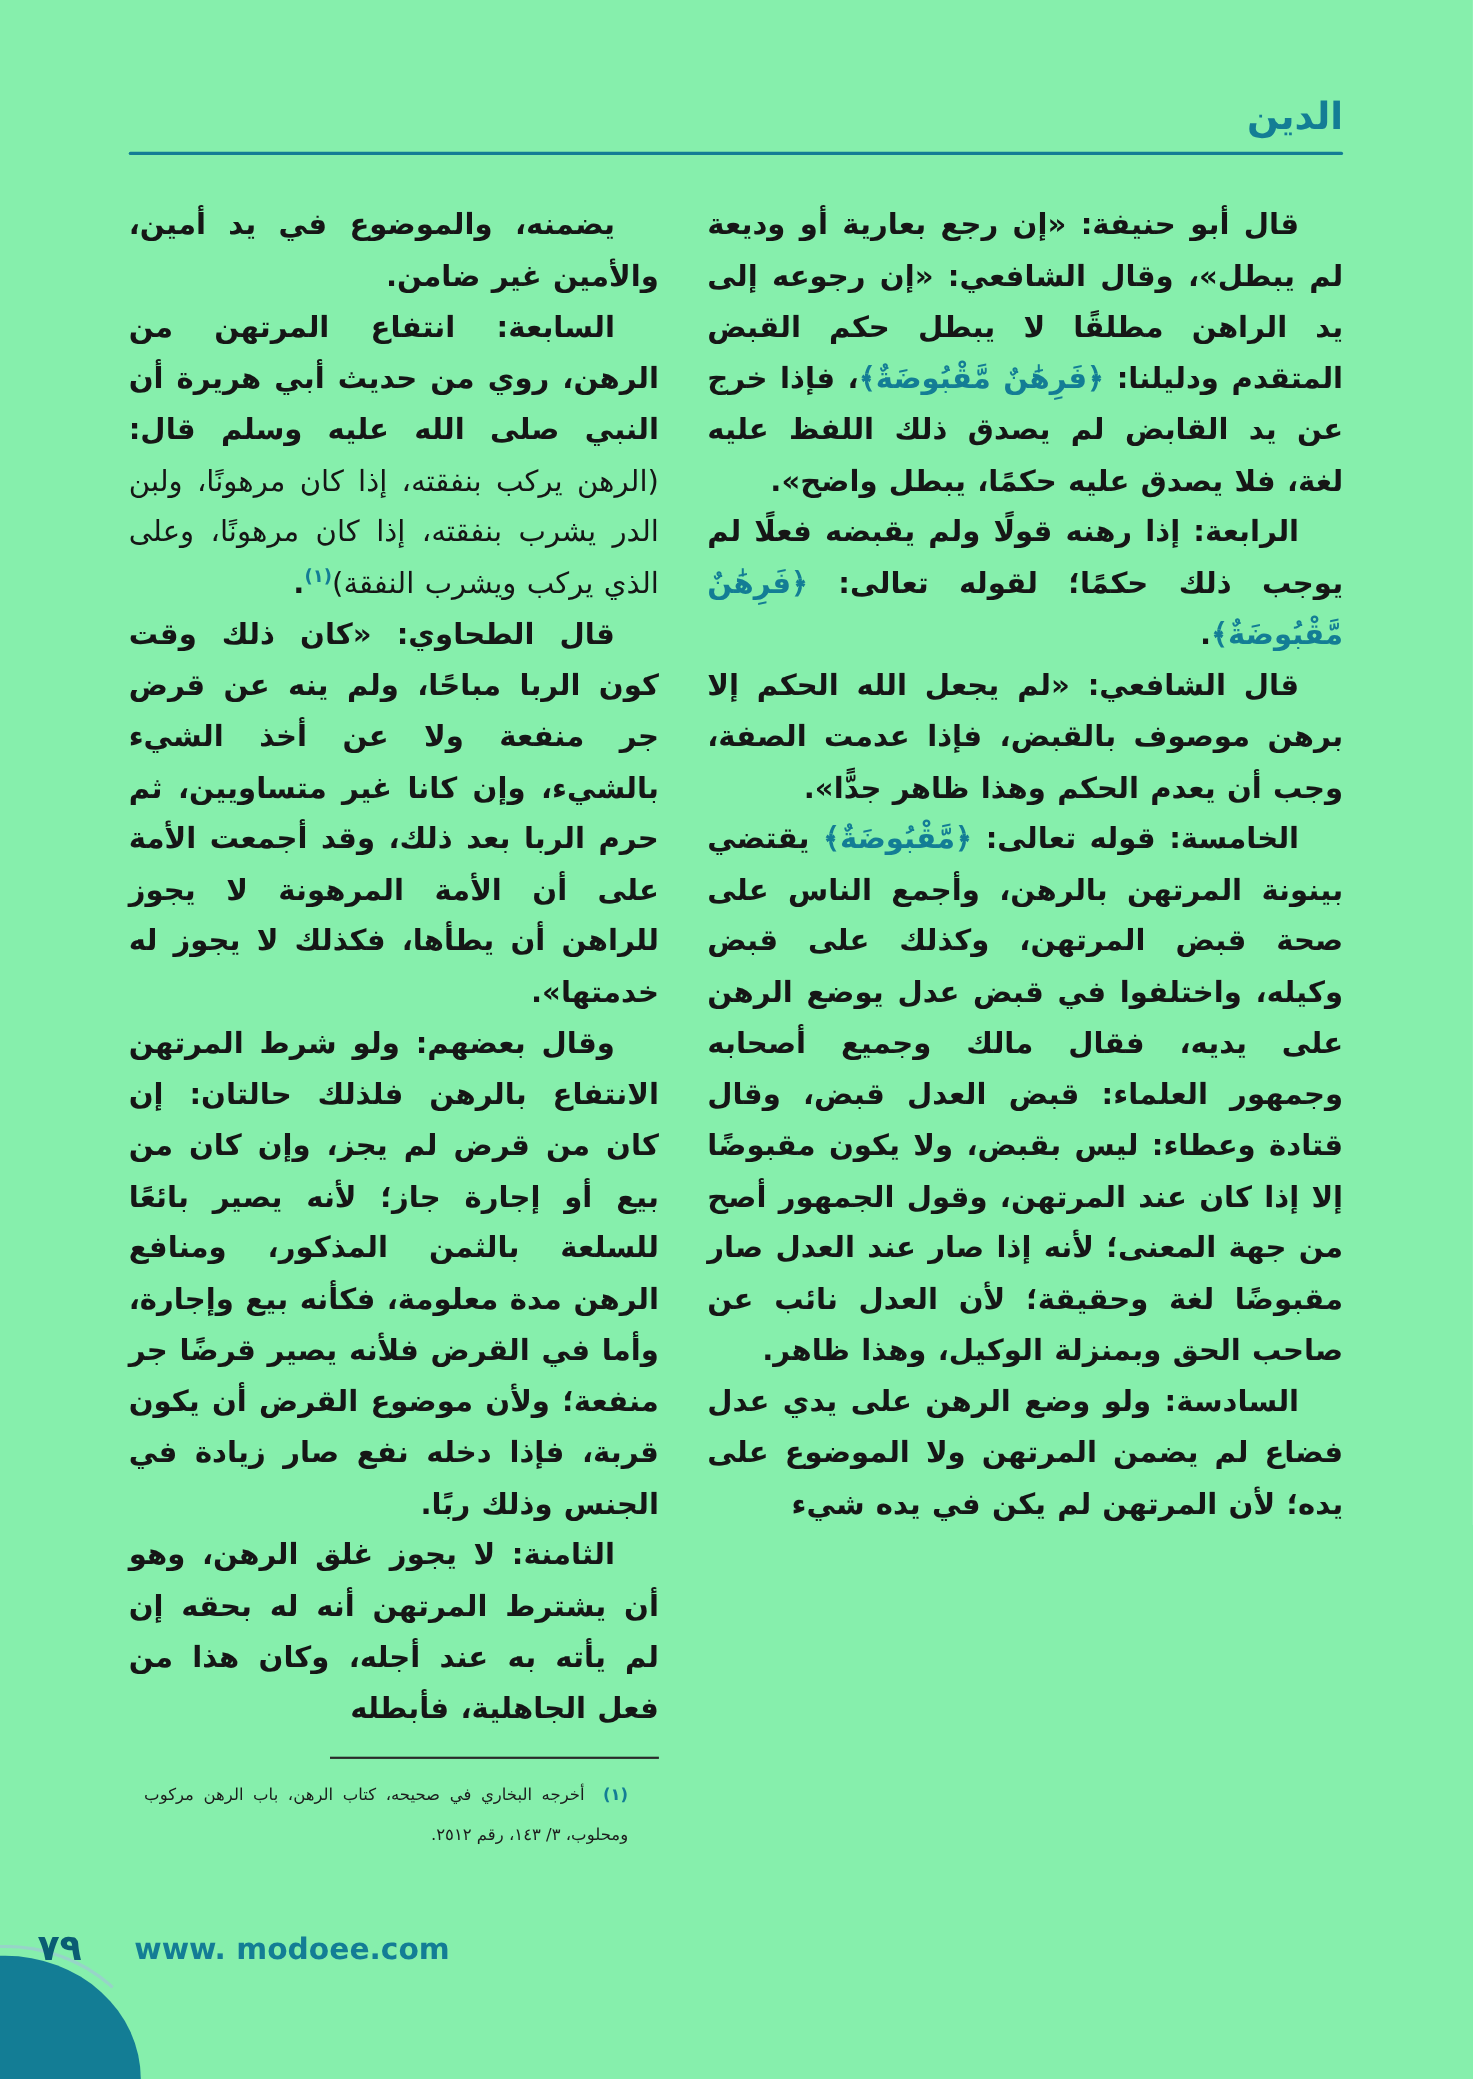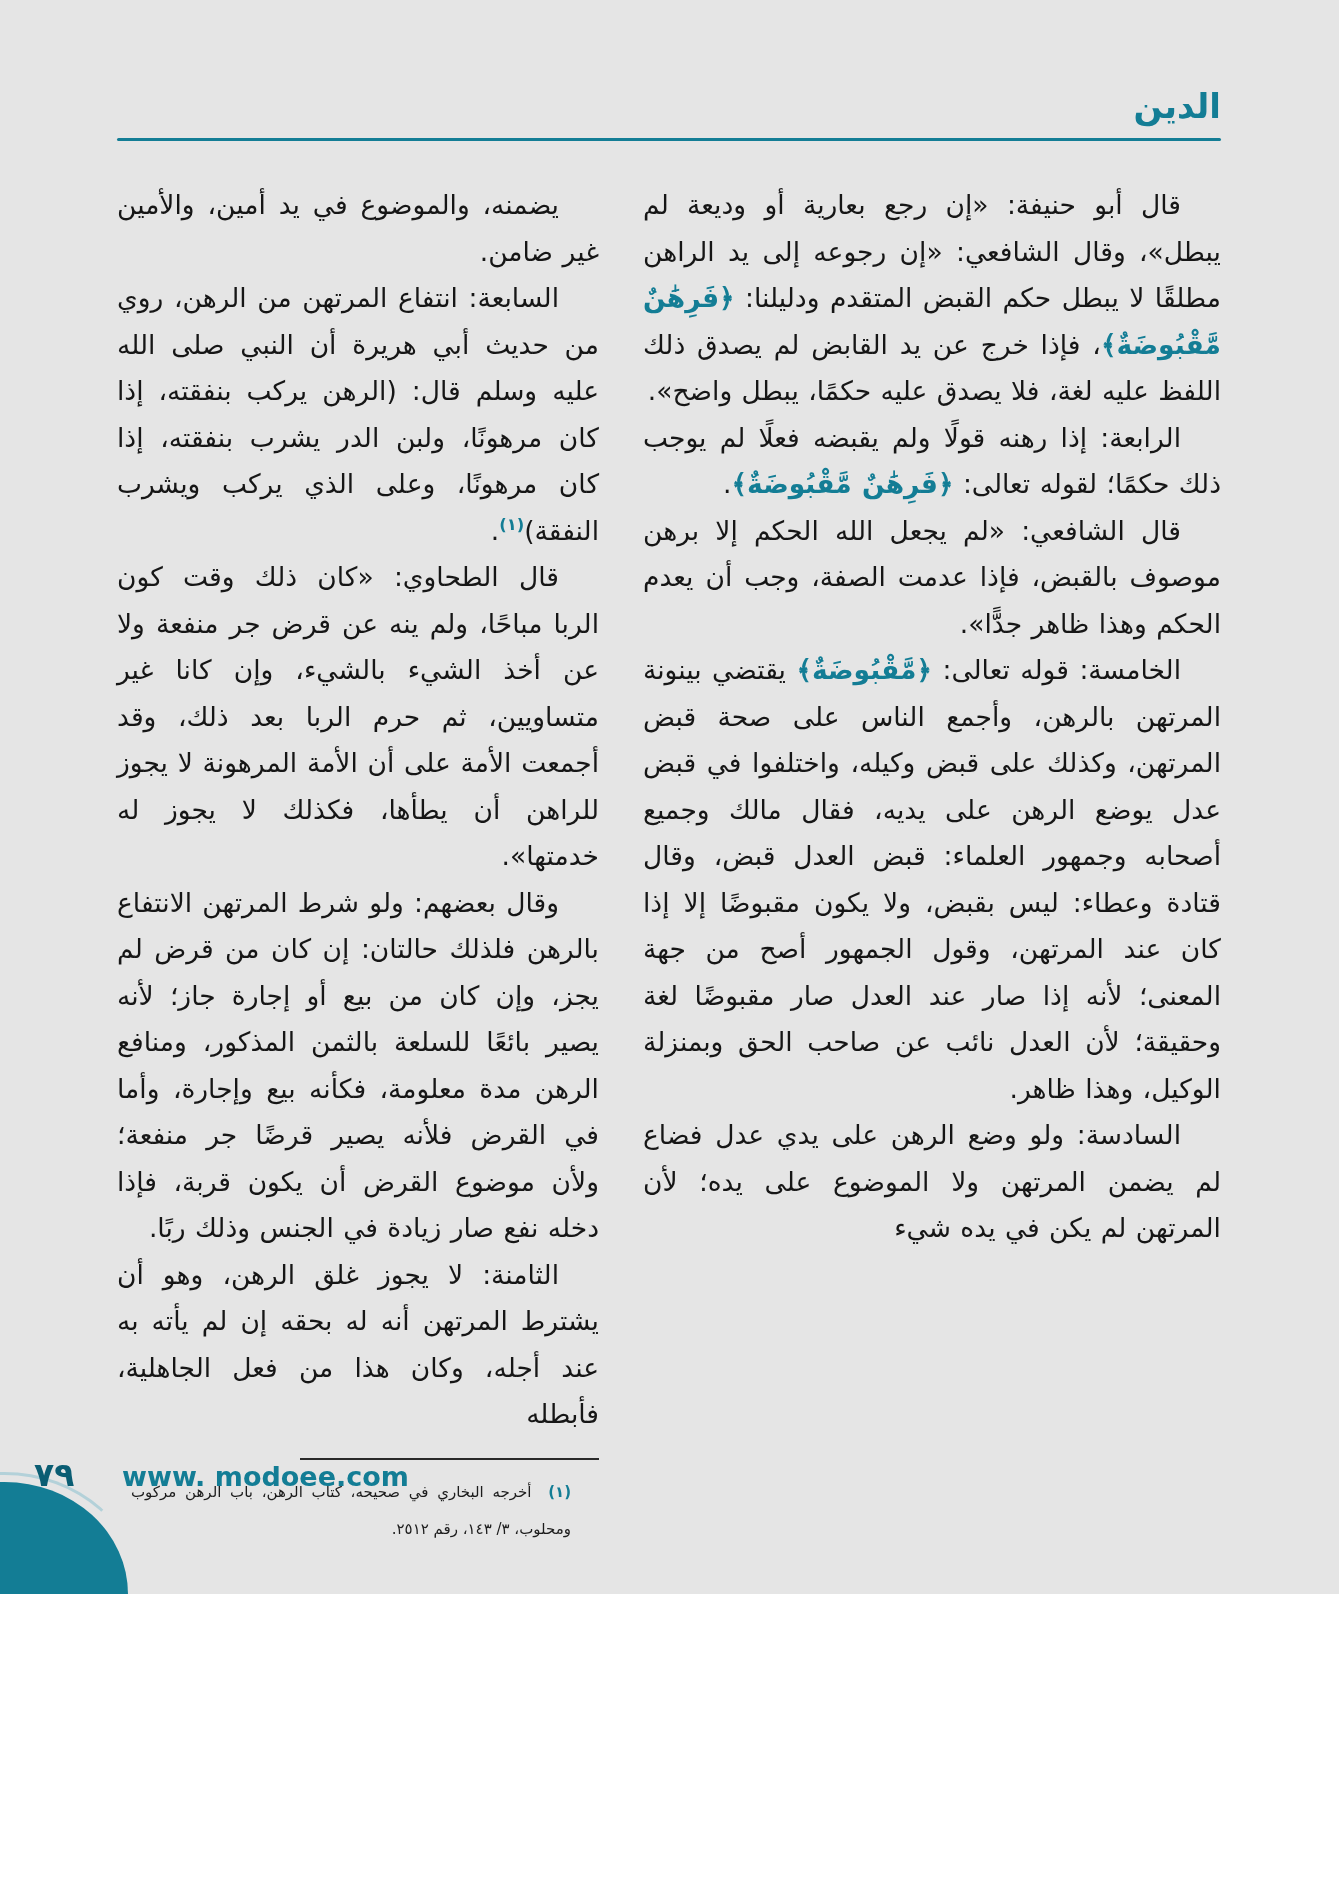--- a/index.html
+++ b/index.html
@@ -2,22 +2,22 @@
 <html lang="ar" dir="rtl" style="--accent: #137d95; --body-text: #161616;"><head>
 <meta charset="utf-8">
 <style>
   :root{
     --accent:#137d95;
     --body-text:#161616;
   }
   html,body{margin:0;padding:0;background:#ffffff;}
   .page{
     position:relative;
-    width:1339px;height:1594px;
-    background:#e5e5e5;
+    width:1339px;height:1890px;
+    background:#86efac;
     font-family:"DejaVu Sans", sans-serif;
     direction:rtl;
     overflow:hidden;
     margin:0 auto;
   }
   
   .header{position:absolute;top:86px;right:118px;left:117px;}
   .header-title{
     color:var(--accent);
     font-size:34px;font-weight:bold;
@@ -37,22 +37,22 @@
   .col-left{flex:1;}
   .para{
     margin:0;
     text-align:justify;
     font-size:26.5px;
     line-height:46.5px;
     color:var(--body-text);
     text-indent:40px;
     word-spacing:1px;
   }
-  .seg-normal{font-weight:normal;margin-top:16px;}
-  .seg-heading{font-weight:normal;margin-top:40px;}
+  .seg-normal{font-weight:bold;margin-top:16px;}
+  .seg-heading{font-weight:bold;margin-top:40px;}
   .seg-hadith{font-weight:normal;}
   .seg-quran{color:var(--accent);font-weight:bold;}
   .seg-footnote_ref{
     color:var(--accent);font-weight:bold;
     vertical-align:super;font-size:0.62em;line-height:0;
   }
   
   .footnote-sep{
     height:2px;background:#2a2a2a;width:62%;
     margin:20px 0 14px 0;

